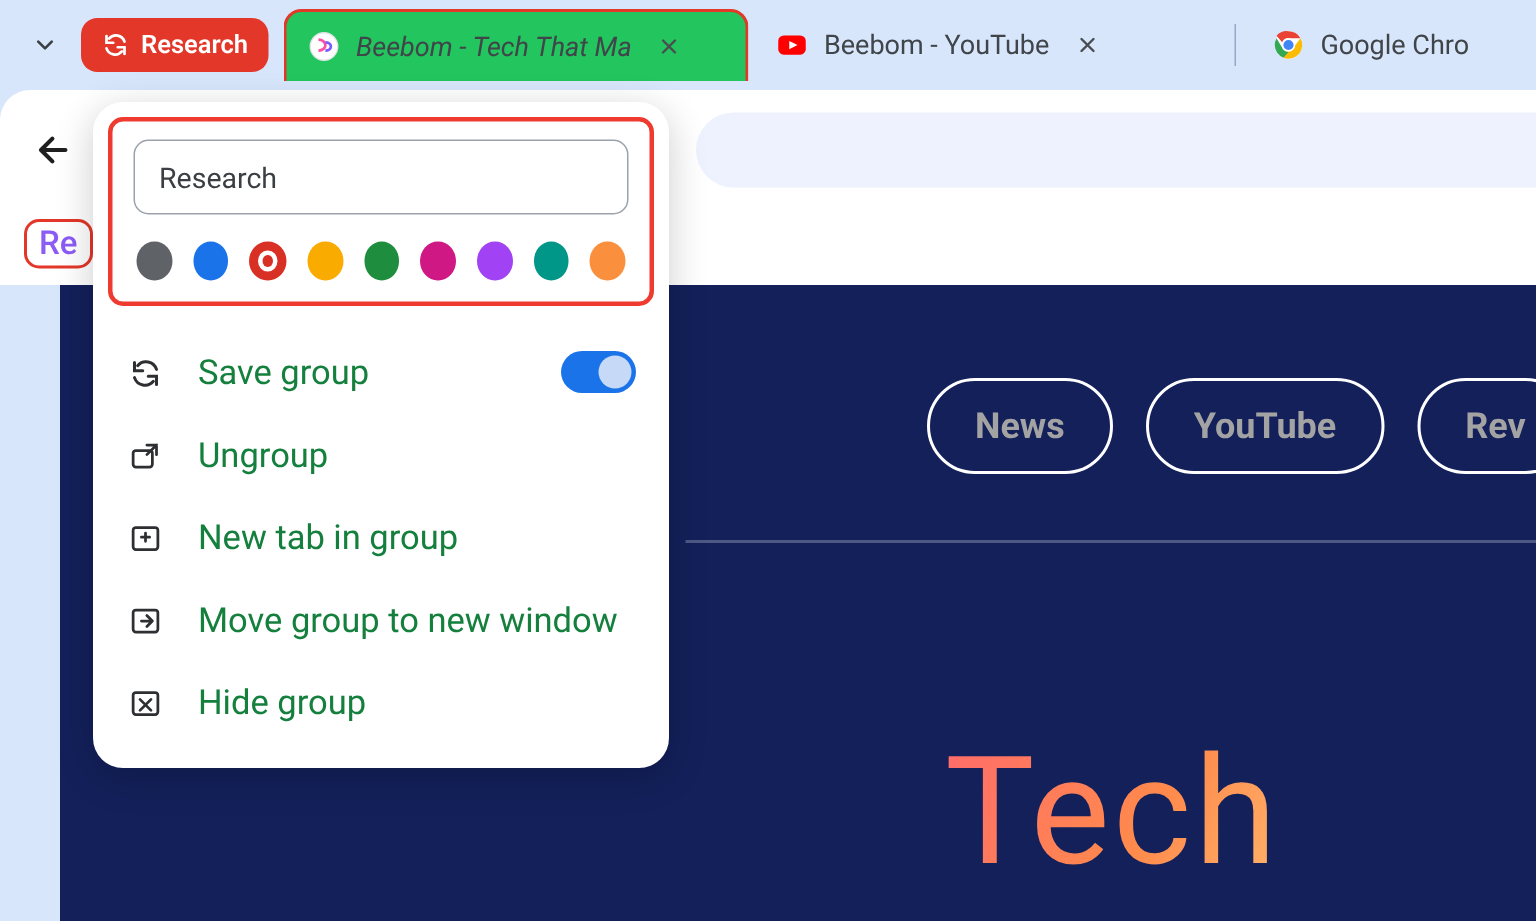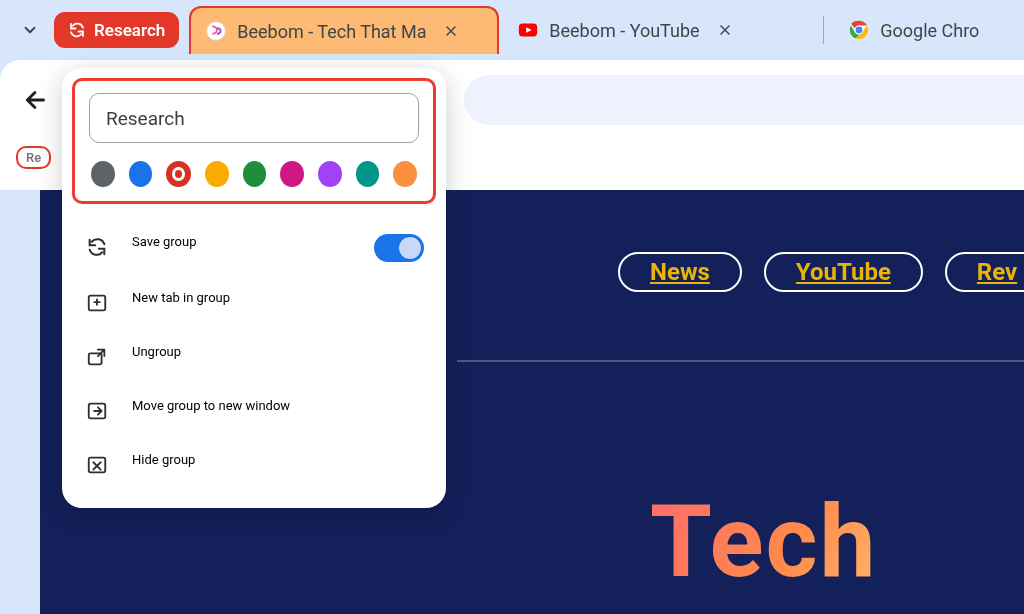--- a/index.html
+++ b/index.html
@@ -8,55 +8,55 @@
 
     
     .tabstrip { height: 60px; display: flex; align-items: center; padding-left: 10px; gap: 4px; position: relative; }
     .caret-btn { width: 40px; height: 40px; display: flex; align-items: center; justify-content: center; cursor: pointer; border-radius: 6px; }
     .caret-btn svg { width: 18px; height: 18px; }
 
     .group-pill { background: #e3372a; color: #fff; height: 36px; border-radius: 11px; padding: 0 14px; display: flex; align-items: center; gap: 8px; font-weight: 600; font-size: 17px; cursor: pointer; }
     .group-pill svg { width: 18px; height: 18px; }
 
     .tab { height: 48px; display: flex; align-items: center; padding: 0 14px; gap: 10px; font-size: 18px; color: #404549; cursor: pointer; border-radius: 12px 12px 0 0; position: relative; }
-    .tab.active { background: #fdba74; border: 2px solid #e3372a; border-bottom: none; }
+    .tab.active { background: #22c55e; border: 2px solid #e3372a; border-bottom: none; font-style: italic; }
     .tab .favicon { width: 22px; height: 22px; flex-shrink: 0; }
     .tab .title { white-space: nowrap; overflow: hidden; max-width: 220px; text-overflow: clip; }
     .tab .close { width: 18px; height: 18px; display: flex; align-items: center; justify-content: center; cursor: pointer; color: #505357; font-size: 18px; line-height: 1; margin-left: 6px; }
     .tab-sep { width: 1px; height: 28px; background: #9aa6c4; margin: 0 6px; }
 
     
     .toolbar { position: absolute; top: 60px; left: 0; right: 0; height: 80px; background: #fff; border-top-left-radius: 20px; display: flex; align-items: center; padding-left: 18px; gap: 10px; }
     .back-btn { width: 36px; height: 36px; display: flex; align-items: center; justify-content: center; cursor: pointer; color: #1f1f1f; }
     .back-btn svg { width: 26px; height: 26px; stroke-width: 2.6; }
     .addr-area { margin-left: 400px; flex: 1; height: 50px; background: #edf2fe; border-top-left-radius: 30px; border-bottom-left-radius: 30px; }
 
     
-    .mini-badge { position: absolute; left: 16px; top: 146px; border: 2px solid #e3372a; border-radius: 10px; color: #737373; font-size: 13px; padding: 2px 8px; background: #fff; font-weight: 500; }
+    .mini-badge { position: absolute; left: 16px; top: 146px; border: 2px solid #e3372a; border-radius: 10px; color: #8b5cf6; font-size: 22px; padding: 2px 8px; background: #fff; font-weight: 500; }
 
     
     .page { position: absolute; top: 190px; left: 40px; right: 0; height: 500px; background: #13205a; }
     .page-white-strip { position: absolute; top: 140px; left: 0; right: 0; height: 50px; background: #fff; }
     .nav-pills { position: absolute; top: 62px; left: 578px; display: flex; gap: 22px; }
-    .pill { border: 2px solid #fff; color: #eab308; font-weight: 700; font-size: 24px; padding: 4px 30px; border-radius: 40px; cursor: pointer; white-space: nowrap; text-decoration: underline; }
+    .pill { border: 2px solid #fff; color: #a3a3a3; font-weight: 700; font-size: 24px; padding: 16px 30px; border-radius: 40px; cursor: pointer; white-space: nowrap; }
     .divider-line { position: absolute; top: 170px; left: 417px; right: 0; height: 2px; background: rgba(255,255,255,0.25); }
-    .hero-text { position: absolute; left: 590px; bottom: 90px; font-size: 100px; font-weight: 700; letter-spacing: 2px; background: linear-gradient(120deg,#ff6b6b 0%, #ff8a4c 60%, #ffb56b 100%); -webkit-background-clip: text; background-clip: text; color: transparent; margin-left: 20px; }
+    .hero-text { position: absolute; left: 590px; bottom: 90px; font-size: 100px; font-weight: 400; letter-spacing: 2px; background: linear-gradient(120deg,#ff6b6b 0%, #ff8a4c 60%, #ffb56b 100%); -webkit-background-clip: text; background-clip: text; color: transparent; }
 
     
     .ctx-menu { position: absolute; left: 62px; top: 68px; width: 384px; background: #fff; border-radius: 20px; box-shadow: 0 6px 26px rgba(0,0,0,0.2); padding-bottom: 16px; z-index: 20; }
     .ctx-top { border: 3px solid #ef3b2f; border-radius: 10px; margin: 10px; padding: 12px 14px 14px; }
     .name-input { width: 100%; height: 50px; border: 1px solid #9ba2aa; border-radius: 10px; padding: 0 16px; font-size: 19px; color: #3b3f44; outline: none; }
     .swatches { display: flex; gap: 14px; margin-top: 18px; padding: 0 2px; }
     .swatch { width: 26px; height: 26px; border-radius: 50%; cursor: pointer; }
     .swatch.selected { background: #fff !important; border: 6px solid var(--c); box-shadow: inset 0 0 0 1px #fff; position: relative; }
     .swatch.selected::after { content: ''; position: absolute; inset: 3px; border-radius: 50%; background: var(--c); }
     .swatch.selected { width: 26px; height: 26px; }
 
     .menu-list { padding: 6px 6px 0; }
-    .menu-item { display: flex; align-items: flex-start; gap: 22px; padding: 14px 16px; font-size: 13px; color: #000000; cursor: pointer; border-radius: 10px; }
+    .menu-item { display: flex; align-items: flex-end; gap: 22px; padding: 14px 16px; font-size: 23px; color: #15803d; cursor: pointer; border-radius: 10px; }
     .menu-item .icon-slot { width: 26px; height: 26px; display: flex; align-items: center; justify-content: center; color: #2d2f32; }
     .toggle { margin-left: auto; width: 50px; height: 28px; background: #1a73e8; border-radius: 20px; position: relative; cursor: pointer; }
     .toggle::after { content: ''; position: absolute; right: 3px; top: 3px; width: 22px; height: 22px; background: #c6d9f7; border-radius: 50%; }
 
     
     svg { display: block; }
   </style>
 </head>
 <body>
 
@@ -165,40 +165,40 @@
             <path d="M4 4v6h6M20 20v-6h-6M20 9A8 8 0 0 0 6.3 6.3M4 15a8 8 0 0 0 13.7 2.7" fill="none" stroke="#2d2f32" stroke-width="2.2" stroke-linecap="round"></path>
           </svg>
       </span>
       <span>Save group</span>
       <div class="toggle"></div>
     </div>
 
     <div class="menu-item">
       <span class="icon-slot">
         <svg viewBox="0 0 24 24" width="22" height="22">
+            <rect x="3" y="8" width="14" height="12" rx="2" fill="none" stroke="#2d2f32" stroke-width="2"></rect>
+            <path d="M13 4h7v7M20 4l-7 7" stroke="#2d2f32" stroke-width="2" fill="none" stroke-linecap="round"></path>
+          </svg>
+      </span>
+      <span>Ungroup</span>
+    </div>
+
+    <div class="menu-item">
+      <span class="icon-slot">
+        <svg viewBox="0 0 24 24" width="22" height="22">
             <rect x="3" y="4" width="18" height="16" rx="2" fill="none" stroke="#2d2f32" stroke-width="2"></rect>
             <path d="M12 8v6M9 11h6" stroke="#2d2f32" stroke-width="2" stroke-linecap="round"></path>
           </svg>
       </span>
       <span>New tab in group</span>
     </div>
 
     <div class="menu-item">
       <span class="icon-slot">
         <svg viewBox="0 0 24 24" width="22" height="22">
-            <rect x="3" y="8" width="14" height="12" rx="2" fill="none" stroke="#2d2f32" stroke-width="2"></rect>
-            <path d="M13 4h7v7M20 4l-7 7" stroke="#2d2f32" stroke-width="2" fill="none" stroke-linecap="round"></path>
-          </svg>
-      </span>
-      <span>Ungroup</span>
-    </div>
-
-    <div class="menu-item">
-      <span class="icon-slot">
-        <svg viewBox="0 0 24 24" width="22" height="22">
             <rect x="3" y="4" width="18" height="16" rx="2" fill="none" stroke="#2d2f32" stroke-width="2"></rect>
             <path d="M9 12h8M13 8l4 4-4 4" stroke="#2d2f32" stroke-width="2" fill="none" stroke-linecap="round" stroke-linejoin="round"></path>
           </svg>
       </span>
       <span>Move group to new window</span>
     </div>
 
     <div class="menu-item">
       <span class="icon-slot">
         <svg viewBox="0 0 24 24" width="22" height="22">

